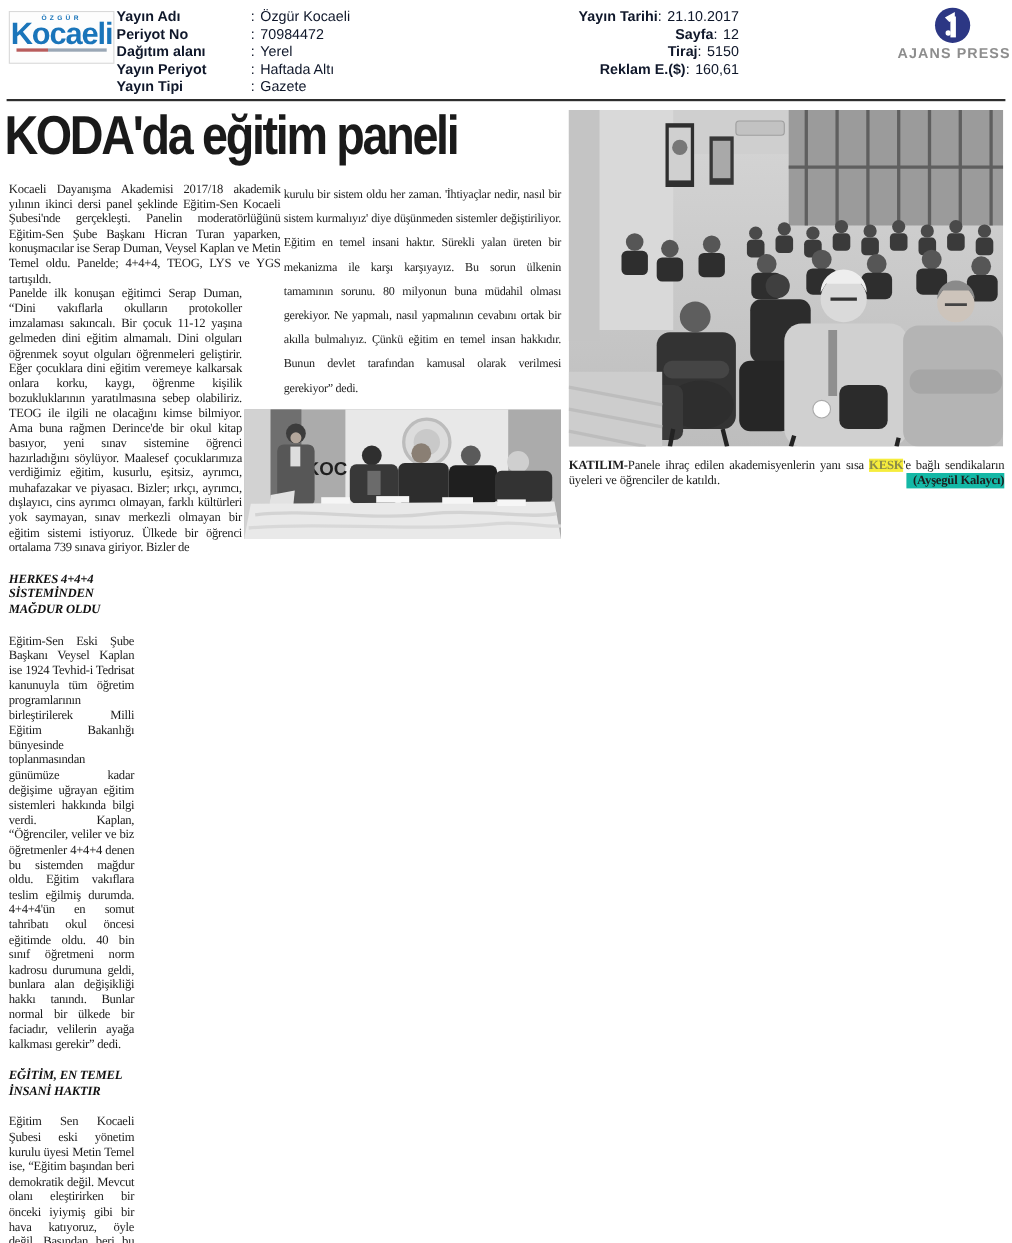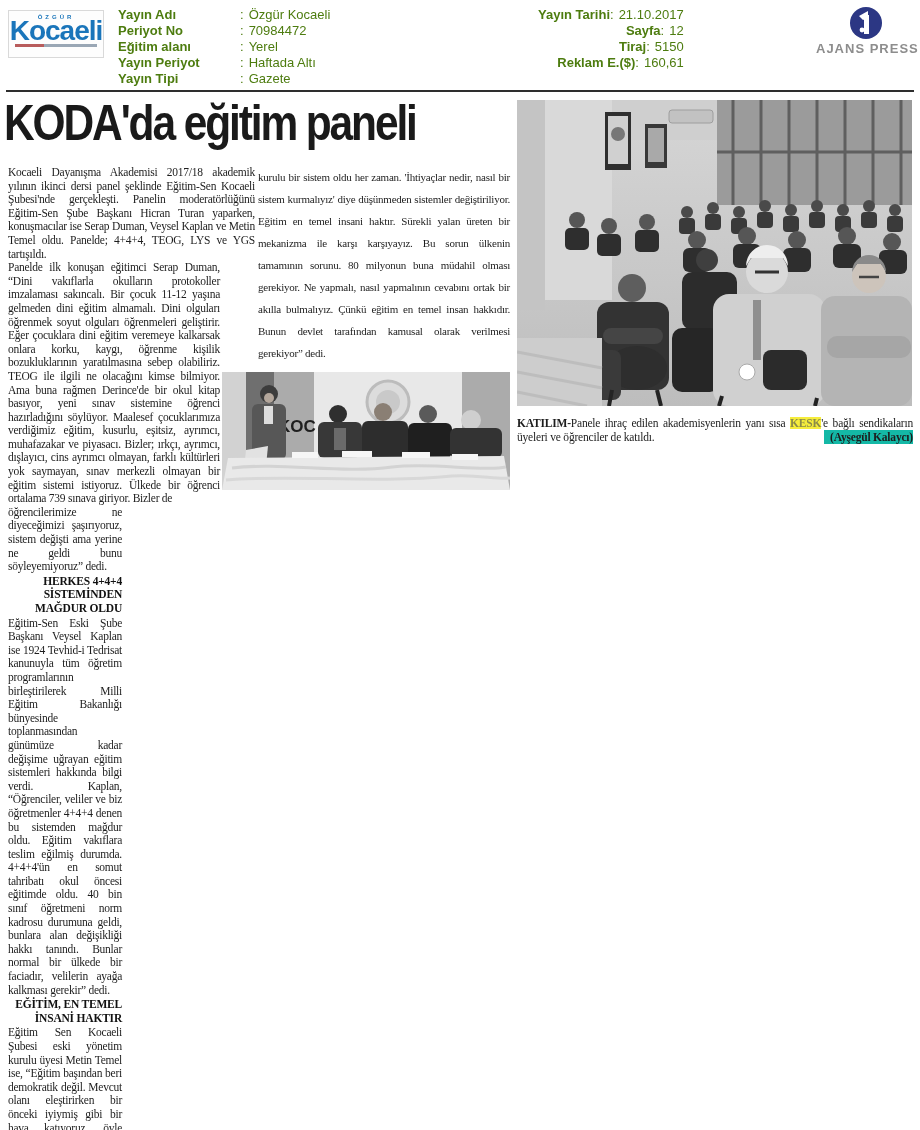--- a/index.html
+++ b/index.html
@@ -8,21 +8,21 @@
 
   
   .logo{position:absolute;left:8px;top:10px;width:94px;height:46px;border:1px solid #d9d9d9;
         background:#fdfdfd;text-align:center;overflow:hidden;}
   .logo .oz{font-family:"Liberation Sans",sans-serif;font-size:6px;font-weight:bold;color:#1a75ba;
         letter-spacing:3px;margin-top:3px;}
   .logo .koc{font-family:"Liberation Sans",sans-serif;font-size:28px;font-weight:bold;color:#1a75ba;
         letter-spacing:-1px;line-height:22px;}
   .logo .tag{height:3px;margin:2px 6px 0 6px;background:linear-gradient(90deg,#b85c5c 0 35%,#9aa7b5 35%);}
 
-  .meta{position:absolute;top:7px;font-family:"Liberation Sans",sans-serif;font-size:13px;line-height:16px;color:#4d7c0f;margin-left:12px;}
+  .meta{position:absolute;top:7px;font-family:"Liberation Sans",sans-serif;font-size:13px;line-height:16px;color:#0f172a;}
   .meta-left{left:106px;}
   .meta-right{left:480px;text-align:right;}
   .meta .row{white-space:nowrap;}
   .meta .lab{display:inline-block;font-weight:bold;}
   .meta-left .lab{width:122px;}
   .meta-right .lab{width:118px;}
   .meta .col{display:inline-block;margin-right:5px;}
 
   .agency{position:absolute;left:816px;top:6px;width:100px;text-align:center;}
   .agency svg{display:block;margin:0 auto;}
@@ -36,21 +36,21 @@
         font-size:50px;font-weight:800;letter-spacing:-2.5px;color:#1a1a1a;white-space:nowrap;
         transform:scaleX(0.85);transform-origin:left top;line-height:58px;}
 
   
   .bodytxt{font-size:11.5px;line-height:13.6px;text-align:justify;color:#1d1d1d;letter-spacing:-0.25px;}
   .bodytxt p{margin:0;}
   .col1{position:absolute;left:8px;top:166px;width:247px;}
   .c1a{width:247px;}
   .c1b{width:212px;}
   .c1c{width:114px;}
-  .subhead{font-weight:bold;font-size:11.5px;margin:1px 0;text-align:right;letter-spacing:-0.2px;color:#111;}
+  .subhead{font-weight:bold;font-size:11.5px;margin:15px 0;text-align:left;letter-spacing:-0.2px;color:#111;font-style:italic;}
 
   .colmid{position:absolute;left:222px;top:166px;width:288px;}
   .col2txt{margin-left:36px;width:252px;font-size:11px;line-height:22px;}
 
   
   .panel-photo{display:block;margin-top:8px;width:288px;height:118px;}
   .caption{font-size:11.5px;line-height:14px;text-align:justify;color:#1d1d1d;letter-spacing:-0.2px;margin-top:4px;}
   .caption .lead{font-weight:bold;}
   .aud-photo{position:absolute;left:517px;top:100px;width:395px;height:306px;}
   .aud-caption{position:absolute;left:517px;top:412px;width:396px;}
@@ -64,21 +64,21 @@
 
   <div class="logo">
     <div class="oz">ÖZGÜR</div>
     <div class="koc">Kocaeli</div>
     <div class="tag"></div>
   </div>
 
   <div class="meta meta-left">
     <div class="row"><span class="lab">Yayın Adı</span><span class="col">:</span><span>Özgür Kocaeli</span></div>
     <div class="row"><span class="lab">Periyot No</span><span class="col">:</span><span>70984472</span></div>
-    <div class="row"><span class="lab">Eğitim alanı</span><span class="col">:</span><span>Yerel</span></div>
+    <div class="row"><span class="lab">Dağıtım alanı</span><span class="col">:</span><span>Yerel</span></div>
     <div class="row"><span class="lab">Yayın Periyot</span><span class="col">:</span><span>Haftada Altı</span></div>
     <div class="row"><span class="lab">Yayın Tipi</span><span class="col">:</span><span>Gazete</span></div>
   </div>
 
   <div class="meta meta-right">
     <div class="row"><span class="lab">Yayın Tarihi</span><span class="col">:</span><span>21.10.2017</span></div>
     <div class="row"><span class="lab">Sayfa</span><span class="col">:</span><span>12</span></div>
     <div class="row"><span class="lab">Tiraj</span><span class="col">:</span><span>5150</span></div>
     <div class="row"><span class="lab">Reklam E.($)</span><span class="col">:</span><span>160,61</span></div>
   </div>
@@ -98,21 +98,20 @@
   <h1 class="headline">KODA'da eğitim paneli</h1>
 
   <div class="col1 bodytxt">
     <div class="c1a">
       <p>Kocaeli Dayanışma Akademisi 2017/18 akademik yılının ikinci dersi panel şeklinde Eğitim-Sen Kocaeli Şubesi'nde gerçekleşti. Panelin moderatörlüğünü Eğitim-Sen Şube Başkanı Hicran Turan yaparken, konuşmacılar ise Serap Duman, Veysel Kaplan ve Metin Temel oldu. Panelde; 4+4+4, TEOG, LYS ve YGS tartışıldı.</p>
     </div>
     <div class="c1b">
       <p>Panelde ilk konuşan eğitimci Serap Duman, “Dini vakıflarla okulların protokoller imzalaması sakıncalı. Bir çocuk 11-12 yaşına gelmeden dini eğitim almamalı. Dini olguları öğrenmek soyut olguları öğrenmeleri geliştirir. Eğer çocuklara dini eğitim veremeye kalkarsak onlara korku, kaygı, öğrenme kişilik bozukluklarının yaratılmasına sebep olabiliriz. TEOG ile ilgili ne olacağını kimse bilmiyor. Ama buna rağmen Derince'de bir okul kitap basıyor, yeni sınav sistemine öğrenci hazırladığını söylüyor. Maalesef çocuklarımıza verdiğimiz eğitim, kusurlu, eşitsiz, ayrımcı, muhafazakar ve piyasacı. Bizler; ırkçı, ayrımcı, dışlayıcı, cins ayrımcı olmayan, farklı kültürleri yok saymayan, sınav merkezli olmayan bir eğitim sistemi istiyoruz. Ülkede bir öğrenci ortalama 739 sınava giriyor. Bizler de</p>
     </div>
     <div class="c1c">
-      <p>öğrencilerimize ne diyeceğimizi şaşırıyoruz, sistem değişti ama yerine ne geldi bunu söyleyemiyoruz” dedi.</p>
       <h4 class="subhead">HERKES 4+4+4 SİSTEMİNDEN MAĞDUR OLDU</h4>
       <p>Eğitim-Sen Eski Şube Başkanı Veysel Kaplan ise 1924 Tevhid-i Tedrisat kanunuyla tüm öğretim programlarının birleştirilerek Milli Eğitim Bakanlığı bünyesinde toplanmasından günümüze kadar değişime uğrayan eğitim sistemleri hakkında bilgi verdi. Kaplan, “Öğrenciler, veliler ve biz öğretmenler 4+4+4 denen bu sistemden mağdur oldu. Eğitim vakıflara teslim eğilmiş durumda. 4+4+4'ün en somut tahribatı okul öncesi eğitimde oldu. 40 bin sınıf öğretmeni norm kadrosu durumuna geldi, bunlara alan değişikliği hakkı tanındı. Bunlar normal bir ülkede bir faciadır, velilerin ayağa kalkması gerekir” dedi.</p>
       <h4 class="subhead">EĞİTİM, EN TEMEL İNSANİ HAKTIR</h4>
       <p>Eğitim Sen Kocaeli Şubesi eski yönetim kurulu üyesi Metin Temel ise, “Eğitim başından beri demokratik değil. Mevcut olanı eleştirirken bir önceki iyiymiş gibi bir hava katıyoruz, öyle değil. Başından beri bu ülkede eğitim hiç bir zaman demokratik değildi. İnkar ve anadil eğitimin yokluğu üzerine</p>
     </div>
   </div>
 
   <div class="colmid">
     <div class="col2txt bodytxt">
       <p>kurulu bir sistem oldu her zaman. 'İhtiyaçlar nedir, nasıl bir sistem kurmalıyız' diye düşünmeden sistemler değiştiriliyor. Eğitim en temel insani haktır. Sürekli yalan üreten bir mekanizma ile karşı karşıyayız. Bu sorun ülkenin tamamının sorunu. 80 milyonun buna müdahil olması gerekiyor. Ne yapmalı, nasıl yapmalının cevabını ortak bir akılla bulmalıyız. Çünkü eğitim en temel insan hakkıdır. Bunun devlet tarafından kamusal olarak verilmesi gerekiyor” dedi.</p>

